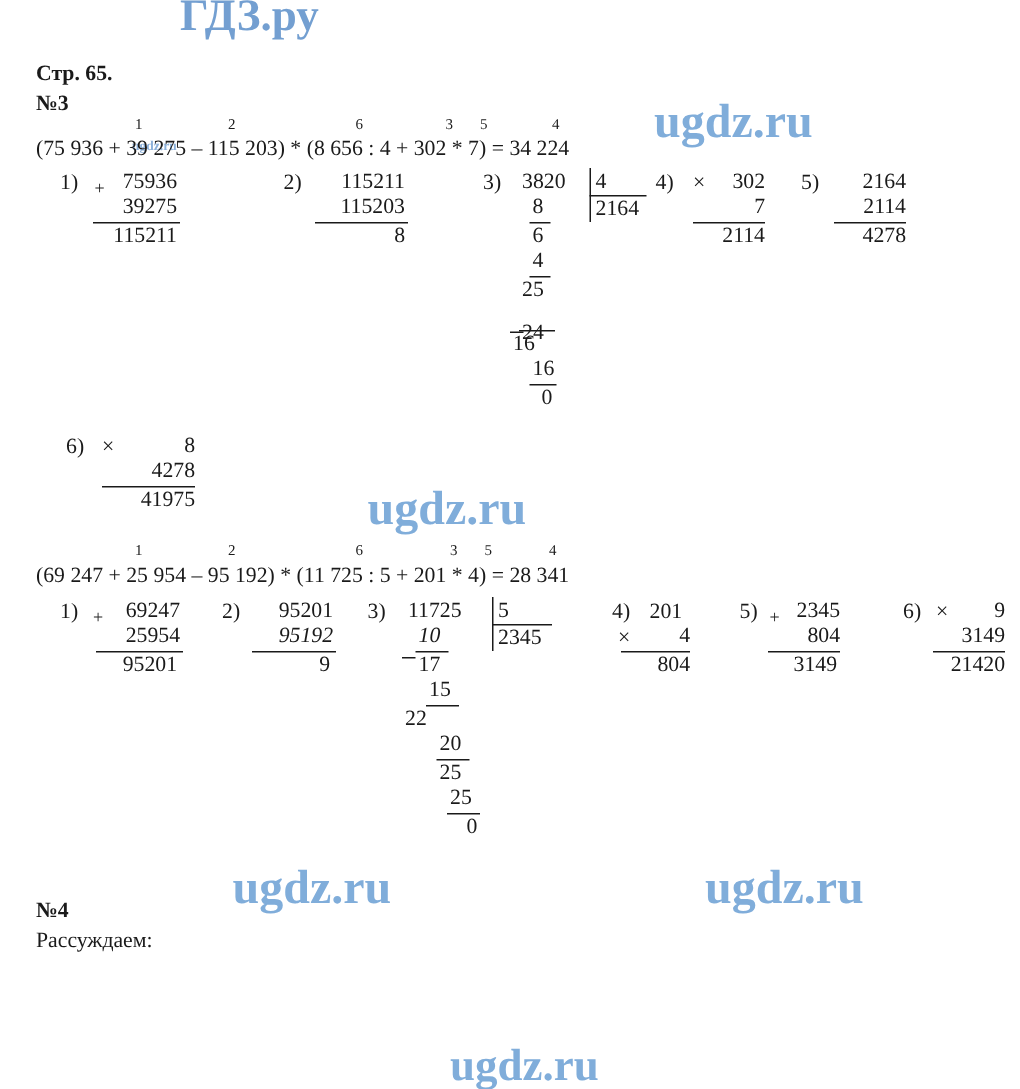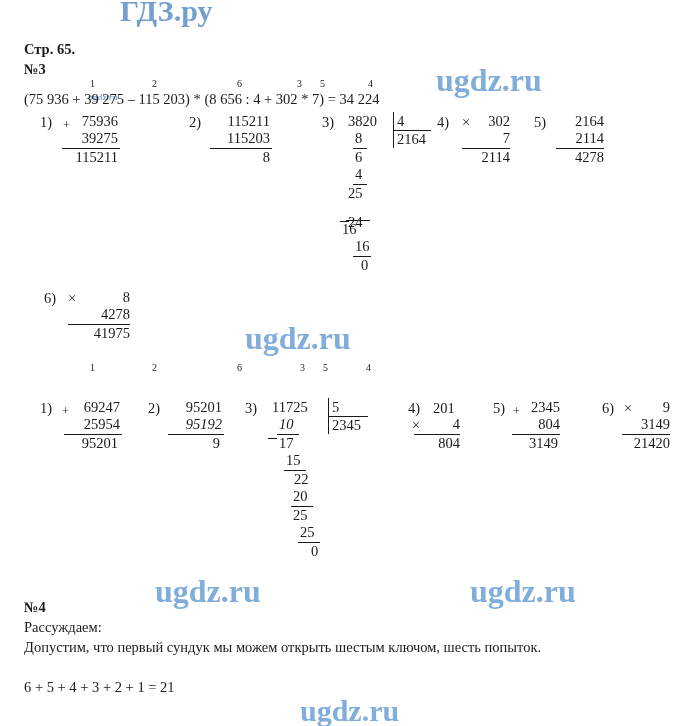--- a/index.html
+++ b/index.html
@@ -171,20 +171,21 @@
   <div class="hline" style="left:68px; top:324px; width:62px;"></div>
   <div class="mono-col" style="left:68px; top:325px; width:62px;">41975</div>
 
   <div class="small-sup" style="left:90px; top:362px;">1</div>
   <div class="small-sup" style="left:152px; top:362px;">2</div>
   <div class="small-sup" style="left:237px; top:362px;">6</div>
   <div class="small-sup" style="left:300px; top:362px;">3</div>
   <div class="small-sup" style="left:323px; top:362px;">5</div>
   <div class="small-sup" style="left:366px; top:362px;">4</div>
 
+  <div class="txt" style="left:24px; top:375px;">(69 247 + 25 954 – 95 192) * (11 725 : 5 + 201 * 4) = 28 341</div>
 
   <div class="colitem" style="left:40px; top:400px;">1)</div>
   <div class="colitem" style="left:62px; top:403px; font-size:12px;">+</div>
   <div class="mono-col" style="left:62px; top:399px; width:58px;">69247</div>
   <div class="mono-col" style="left:62px; top:416px; width:58px;">25954</div>
   <div class="hline" style="left:64px; top:434px; width:58px;"></div>
   <div class="mono-col" style="left:60px; top:435px; width:58px;">95201</div>
 
   <div class="colitem" style="left:148px; top:400px;">2)</div>
   <div class="mono-col" style="left:166px; top:399px; width:56px;">95201</div>
@@ -198,21 +199,21 @@
   <div class="colitem" style="left:332px; top:399px;">5</div>
   <div class="hline" style="left:328px; top:416px; width:40px;"></div>
   <div class="colitem" style="left:332px; top:417px;">2345</div>
 
   <div class="colitem" style="left:279px; top:416px;font-style:italic;">10</div>
   <div class="hline" style="left:277px; top:434px; width:22px;"></div>
   <div class="colitem" style="left:279px; top:435px;">17</div>
   <div class="hline" style="left:268px; top:438px; width:9px;"></div>
   <div class="colitem" style="left:286px; top:452px;">15</div>
   <div class="hline" style="left:284px; top:470px; width:22px;"></div>
-  <div class="colitem" style="left:294px; top:471px;">22</div>
+  <div class="colitem" style="left:270px; top:471px;">22</div>
   <div class="colitem" style="left:293px; top:488px;">20</div>
   <div class="hline" style="left:291px; top:506px; width:22px;"></div>
   <div class="colitem" style="left:293px; top:507px;">25</div>
   <div class="colitem" style="left:300px; top:524px;">25</div>
   <div class="hline" style="left:298px; top:542px; width:22px;"></div>
   <div class="colitem" style="left:311px; top:543px;">0</div>
 
   <div class="colitem" style="left:408px; top:400px;">4)</div>
   <div class="colitem" style="left:433px; top:400px;">201</div>
   <div class="colitem" style="left:412px; top:417px;">×</div>
@@ -229,16 +230,14 @@
 
   <div class="colitem" style="left:602px; top:400px;">6)</div>
   <div class="colitem" style="left:624px; top:400px;">×</div>
   <div class="mono-col" style="left:624px; top:399px; width:46px;">9</div>
   <div class="mono-col" style="left:624px; top:416px; width:46px;">3149</div>
   <div class="hline" style="left:622px; top:434px; width:48px;"></div>
   <div class="mono-col" style="left:620px; top:435px; width:50px;">21420</div>
 
   <div class="txt bold" style="left:24px; top:598px;">№4</div>
   <div class="txt" style="left:24px; top:618px;">Рассуждаем:</div>
-  <div class="txt" style="left:24px; top:638px;">Допустим, что первый сундук мы можем открыть шестым ключом, шесть попыток.</div>
-  <div class="txt" style="left:24px; top:678px;">6 + 5 + 4 + 3 + 2 + 1 = 21</div>
 
 </div>
 
 </body></html>

